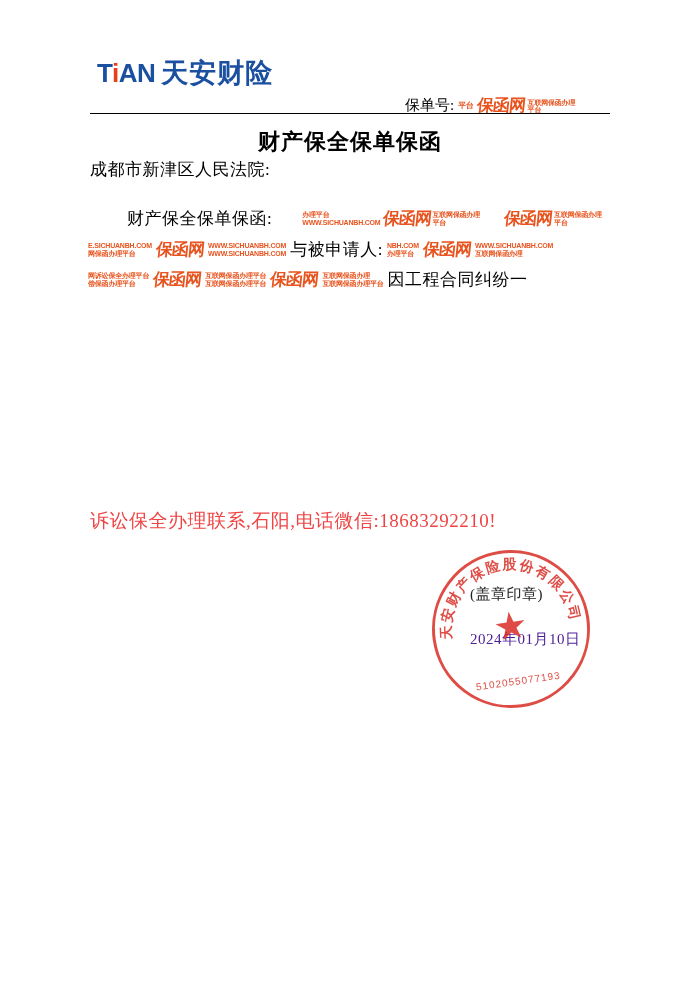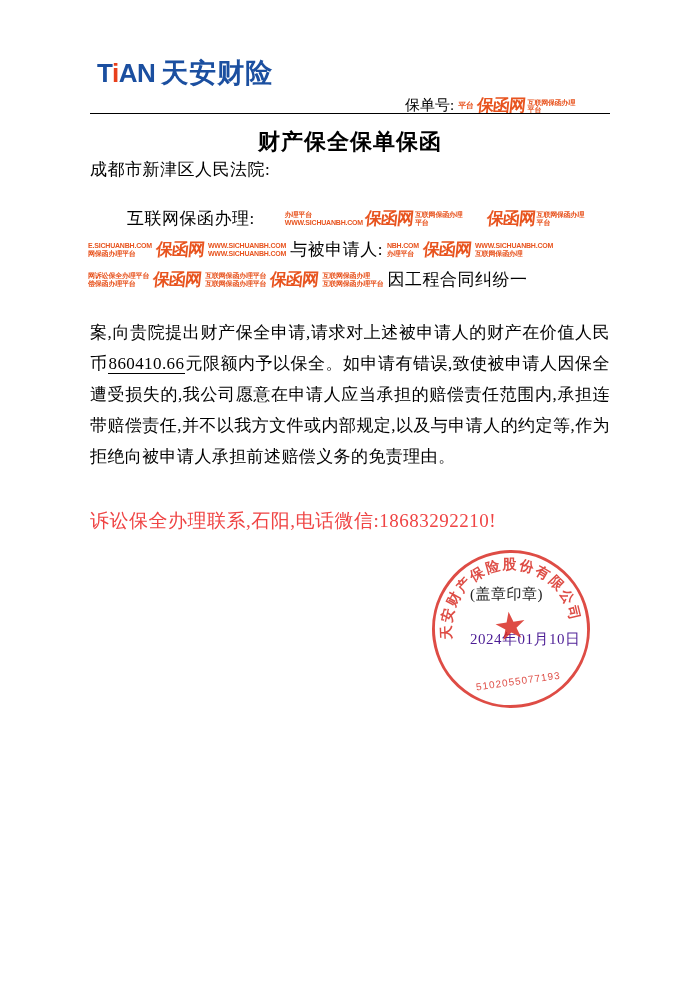--- a/index.html
+++ b/index.html
@@ -288,21 +288,21 @@
     </span>
   </div>
 
   <div class="hr-top"></div>
 
   <div class="doc-title">财产保全保单保函</div>
 
   <div class="addressee">成都市新津区人民法院:</div>
 
   <div class="line-applicant">
-    <span class="lbl">互联网保函办理:</span>
+    <span class="lbl">财产保全保单保函:</span>
     <span class="wm-group" style="margin-left:30px;">
       <span class="wm-col">
         <span class="wm wm-tiny">办理平台</span>
         <span class="wm wm-tiny">WWW.SICHUANBH.COM</span>
       </span>
       <span class="wm wm-brand">保函网</span>
       <span class="wm-col">
         <span class="wm wm-tiny">互联网保函办理</span>
         <span class="wm wm-tiny">平台</span>
       </span>
@@ -347,23 +347,20 @@
       <span class="wm wm-tiny">互联网保函办理平台</span>
     </span>
     <span class="wm wm-brand" style="margin:0 4px;">保函网</span>
     <span class="wm-col">
       <span class="wm wm-tiny">互联网保函办理</span>
       <span class="wm wm-tiny">互联网保函办理平台</span>
     </span>
     <span class="reason-lbl">因工程合同纠纷一</span>
   </div>
 
-  <div class="para">
-    <span>案,向贵院提出财产保全申请,请求对上述被申请人的财产在价值人民币</span><span class="amount">860410.66</span><span>元限额内予以保全。如申请有错误,致使被申请人因保全遭受损失的,我公司愿意在申请人应当承担的赔偿责任范围内,承担连带赔偿责任,并不以我方文件或内部规定,以及与申请人的约定等,作为拒绝向被申请人承担前述赔偿义务的免责理由。</span>
-  </div>
 
   <div class="contact">诉讼保全办理联系,石阳,电话微信:18683292210!</div>
 
   <div class="sign-company">(盖章印章)</div>
   <div class="sign-date">2024年01月10日</div>
 
   <div class="seal">
     <svg class="seal-arc" viewBox="0 0 152 152">
       <defs>
         <path id="arcpath" d="M 16,76 A 60,60 0 1 1 136,76"></path>

